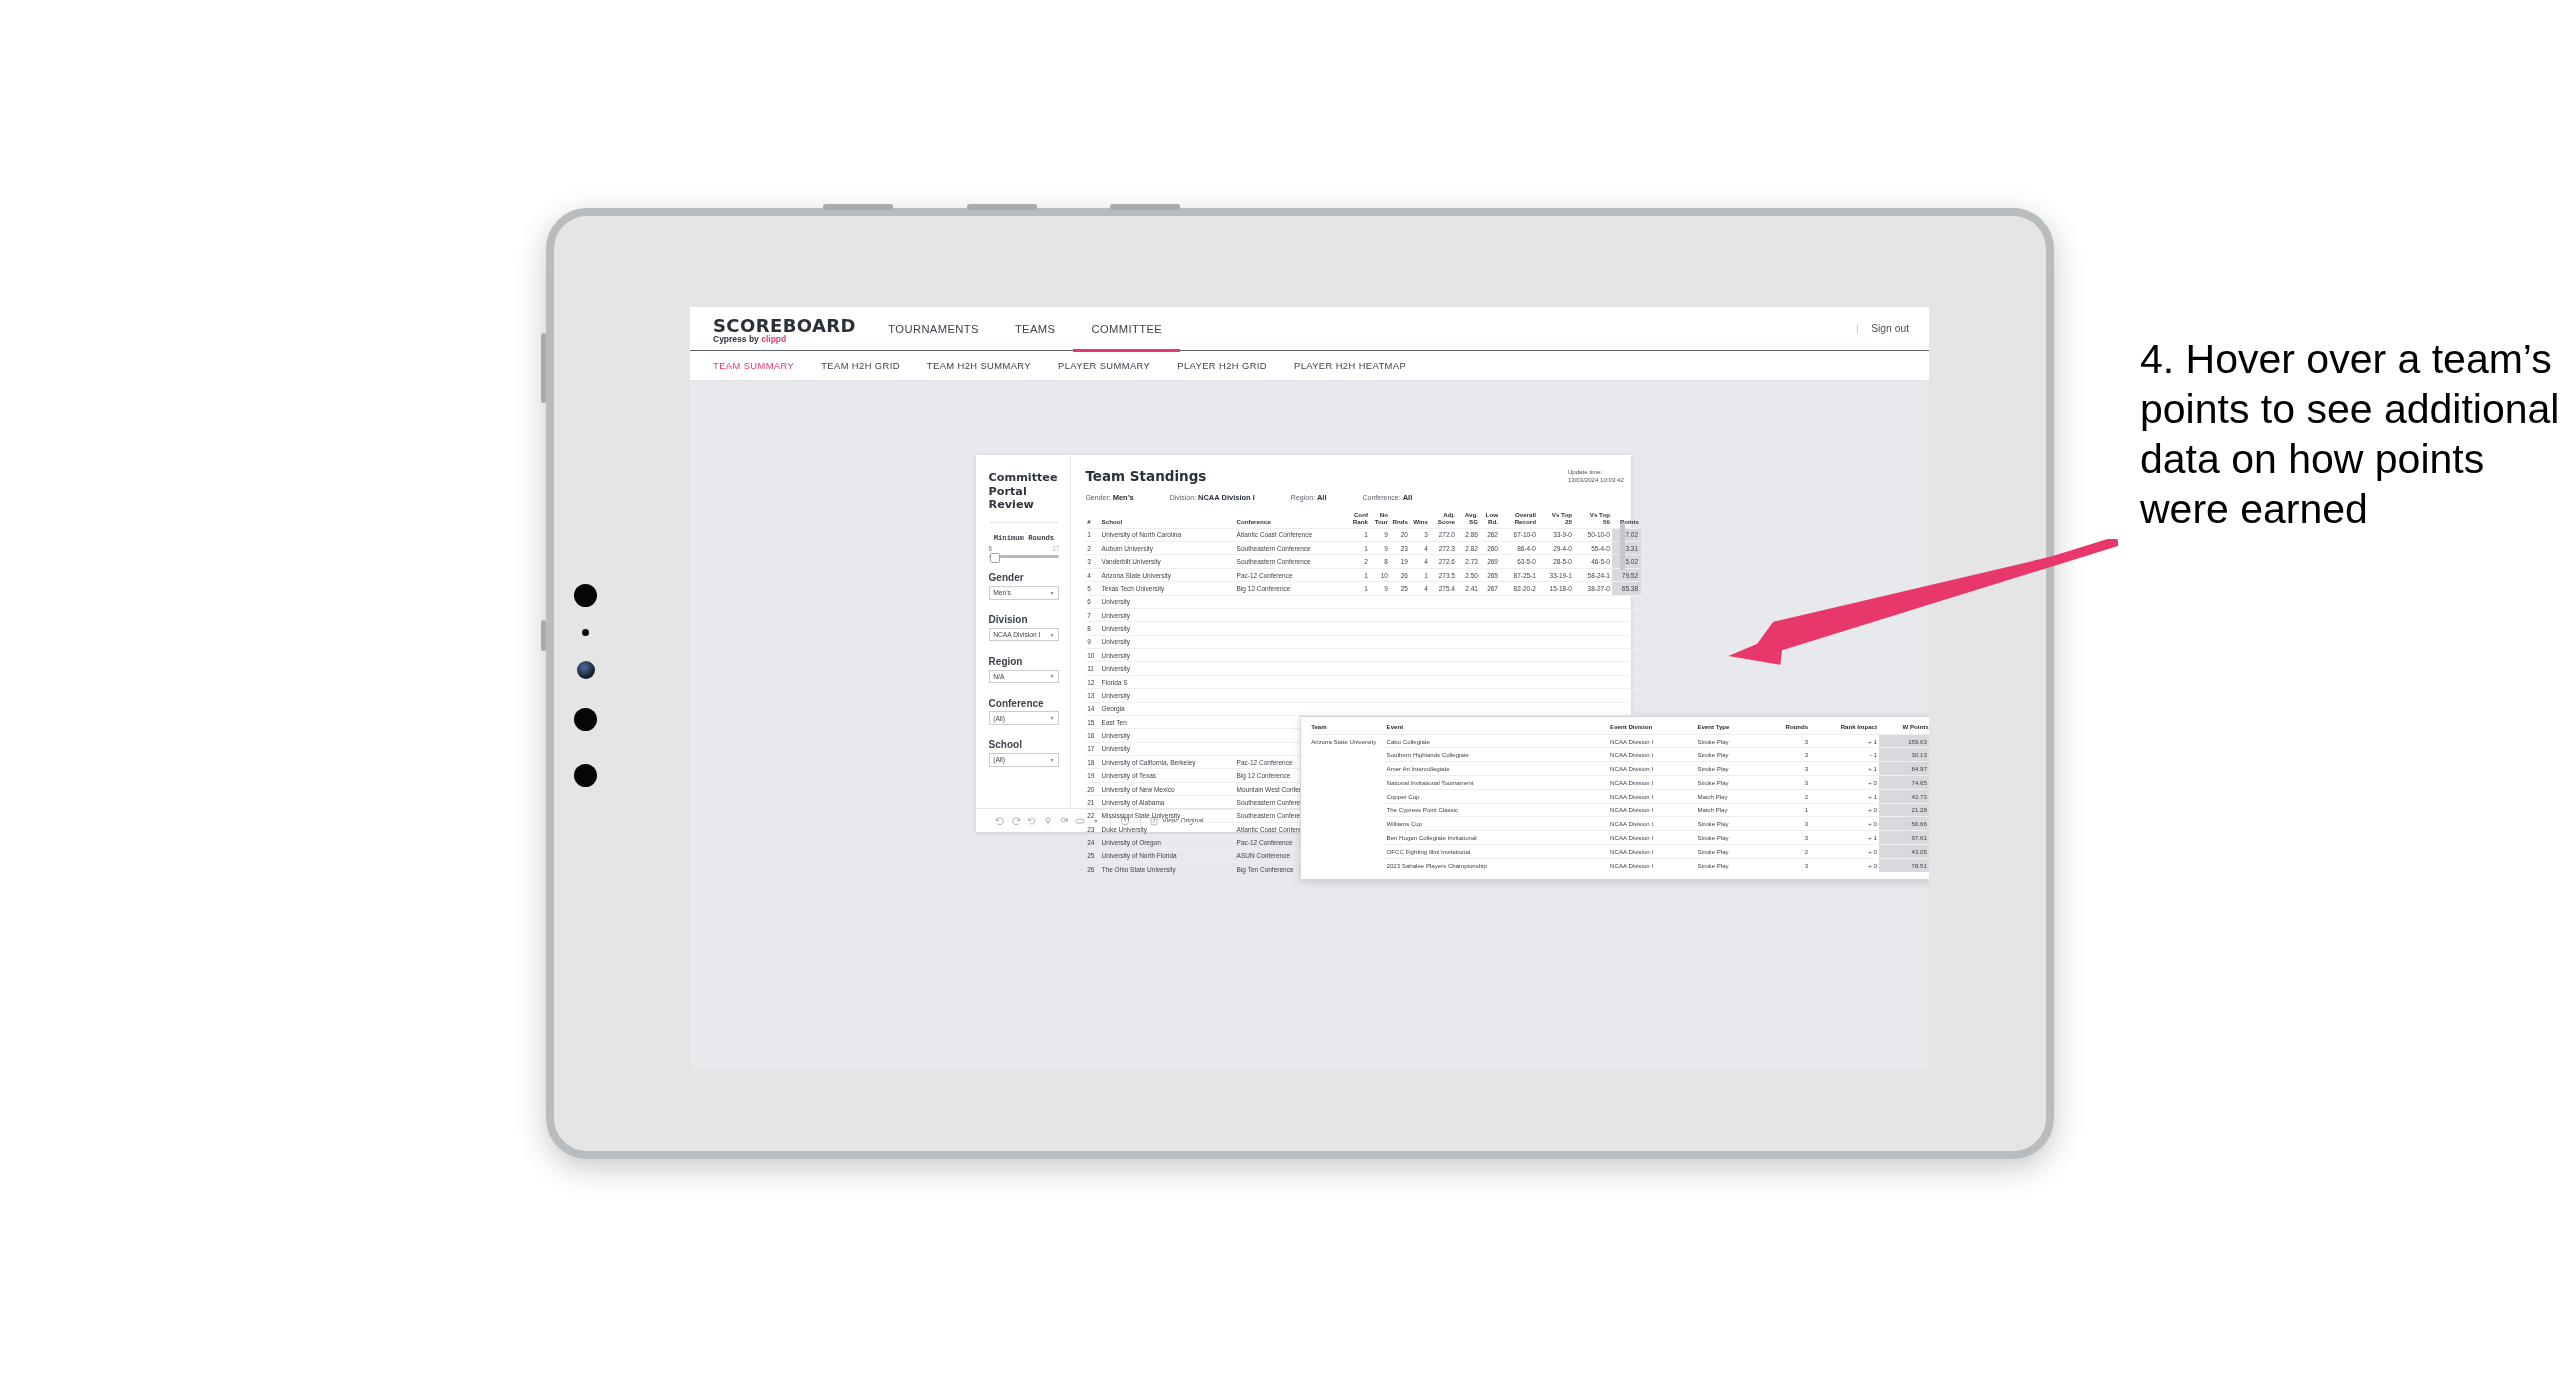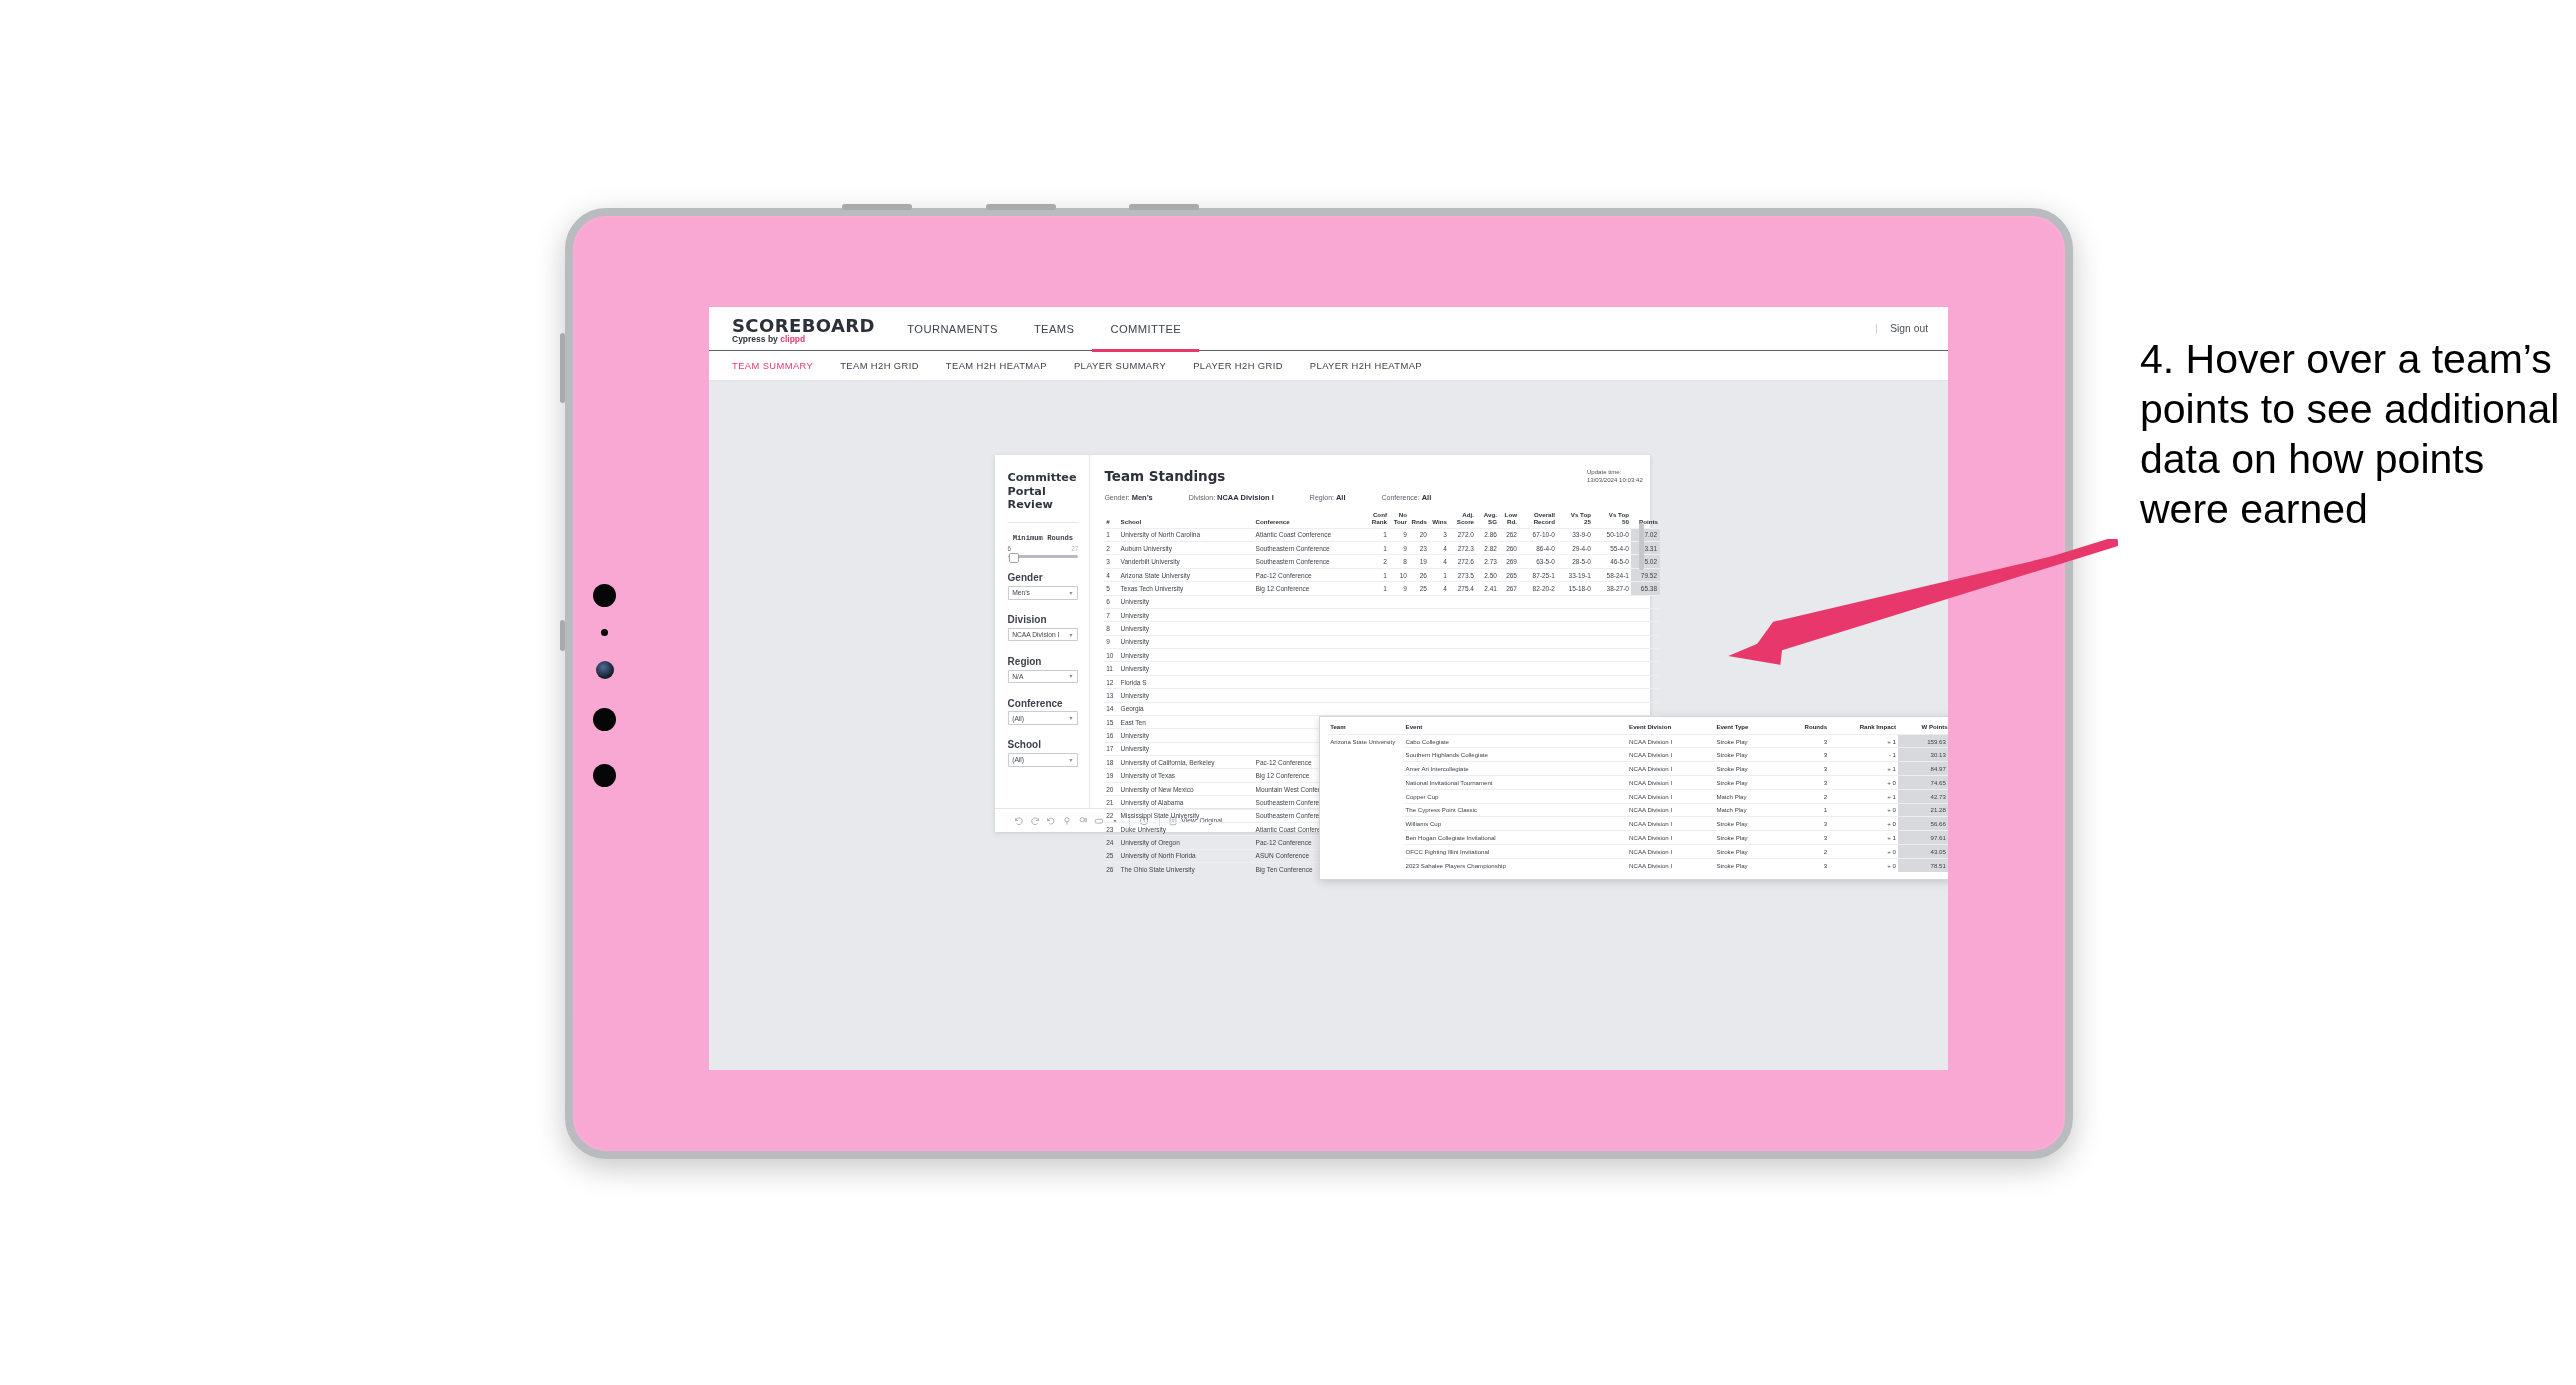--- a/index.html
+++ b/index.html
@@ -5,26 +5,25 @@
   html,body{margin:0;padding:0;}
   body{
     width:2576px;height:1386px;background:#ffffff;
     font-family:"Liberation Sans",sans-serif;
     overflow:hidden;position:relative;
   }
 
   
   #tablet-device{
     position:absolute;left:546px;top:208px;width:1508px;height:951px;
-    background:#f9a8d4;
+    background:#e5e5e5;
     border-radius:41px;
     border:8px solid #b9bcbe;
     box-sizing:border-box;
     box-shadow:0 9px 30.5px rgba(0,0,0,.22);
-    margin-left:19px;
   }
   #tablet-device:before{ 
     content:"";position:absolute;inset:0;border-radius:34px;
     box-shadow:inset 0 0 0 1.8px rgba(255,255,255,.06);
     pointer-events:none;
   }
   .bezel-btn{position:absolute;background:#a8abad;border-radius:2.7px;}
   .btn-top-1{top:-11.7px;left:269px;width:70px;height:5.4px;}
   .btn-top-2{top:-11.7px;left:413px;width:70px;height:5.4px;}
   .btn-top-3{top:-11.7px;left:556px;width:70px;height:5.4px;}
@@ -220,21 +219,21 @@
       <div class="nav-tab active">COMMITTEE</div>
       <div id="nav-right">
         <span class="sep">|</span>
         <span id="sign-out">Sign out</span>
       </div>
     </div>
 
     <div id="sub-nav">
       <div class="sub-tab active">TEAM SUMMARY</div>
       <div class="sub-tab">TEAM H2H GRID</div>
-      <div class="sub-tab">TEAM H2H HEATMAP</div>
+      <div class="sub-tab">TEAM H2H SUMMARY</div>
       <div class="sub-tab">PLAYER SUMMARY</div>
       <div class="sub-tab">PLAYER H2H GRID</div>
       <div class="sub-tab">PLAYER H2H HEATMAP</div>
     </div>
 
     <div id="viz-area">
 
       <div id="panel">
         <div id="panel-body">
 

